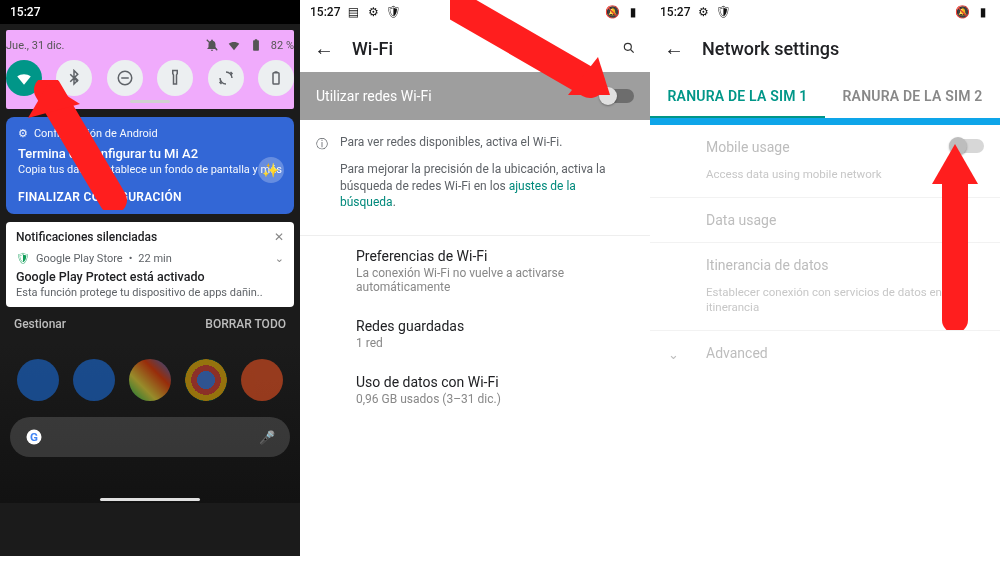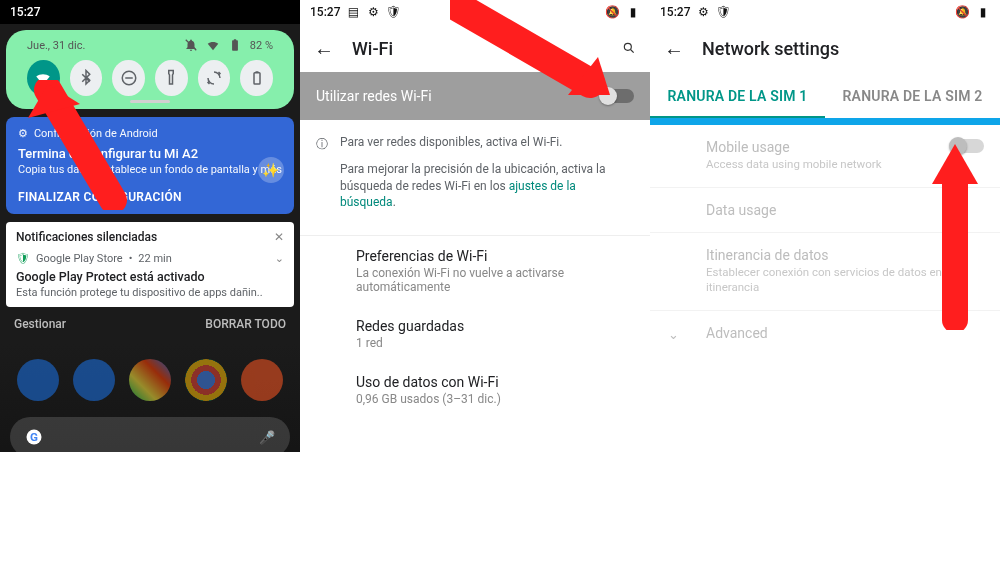--- a/index.html
+++ b/index.html
@@ -8,42 +8,42 @@
     background: #fff;
     width: 1000px;
     height: 584px;
     display: flex;
     overflow: hidden;
     font-size: 13px;
     color: #202124;
   }
   .phone {
     position: relative;
-    height: 452px;
+    height: 556px;
     background: #fff;
     overflow: hidden;
   }
   .phone.p1 { width: 300px; background:#1b1b1b; }
   .phone.p2 { width: 350px; }
   .phone.p3 { width: 350px; }
 
   
   .statusbar {
     display:flex; justify-content:space-between; align-items:center;
     height:24px; padding:0 10px; font-size:12px; font-weight:500;
   }
   .statusbar .right, .statusbar .left { display:flex; gap:6px; align-items:center;}
   .phone.p1 .statusbar { background:#000; color:#fff; }
   .phone.p2 .statusbar, .phone.p3 .statusbar { background:#fff; color:#111; }
   .sbicon { width:14px; height:14px; display:inline-flex; align-items:center; justify-content:center;}
   .sbicon svg { width:14px; height:14px; fill:currentColor; }
 
   
   .shade-card {
-    margin:6px 6px 0; background:#86efac; border-radius:20px; padding:8px 21px 6px;
+    margin:6px 6px 0; background:#f0abfc; border-radius:2px; padding:8px 0 6px;
   }
   .shade-top {display:flex; justify-content:space-between; align-items:center; font-size:11px; color:#555;}
   .shade-top .right {display:flex; gap:8px; align-items:center;}
   .qs-row {display:flex; gap:10px; margin:8px 0 4px; justify-content:space-between;}
   .qs {
     width:36px; height:36px; border-radius:50%;
     background:#eceff1; display:flex; align-items:center; justify-content:center;
     color:#5f6368;
   }
   .qs.active { background:#009688; color:#fff; }
@@ -113,21 +113,21 @@
   .setitem .pt {font-size:14px; color:#202124;}
   .setitem .ps {font-size:12px; color:#888; margin-top:2px;}
 
   
   .tabs {display:flex; border-bottom:7px solid #0ea5e9; font-size:14px; font-weight:600; color:#888; margin-top:4px;}
   .tab {flex:1; text-align:center; padding:12px 4px; letter-spacing:.2px;}
   .tab.active {color:#009688; border-bottom:2px solid #009688;}
   .row3 {display:flex; align-items:flex-start; padding:14px 16px 14px 56px; position:relative; border-bottom:1px solid #f2f2f2;}
   .row3 .txts {flex:1;}
   .row3 .pt {font-size:14px; color:#bdbdbd;}
-  .row3 .ps {font-size:11.5px; color:#c7c7c7; margin-top:2px; line-height:1.35;}
+  .row3 .ps {font-size:11.5px; color:#c7c7c7; margin-top:12px; line-height:1.35;}
   .row3 .sw {margin-left:8px;}
   .row3.plain .pt {color:#bdbdbd;}
   .expand {position:absolute; left:18px; top:16px; color:#bdbdbd;}
 </style>
 </head>
 <body>
 
 <div class="phone p1">
   <div class="statusbar">
     <div class="left">

